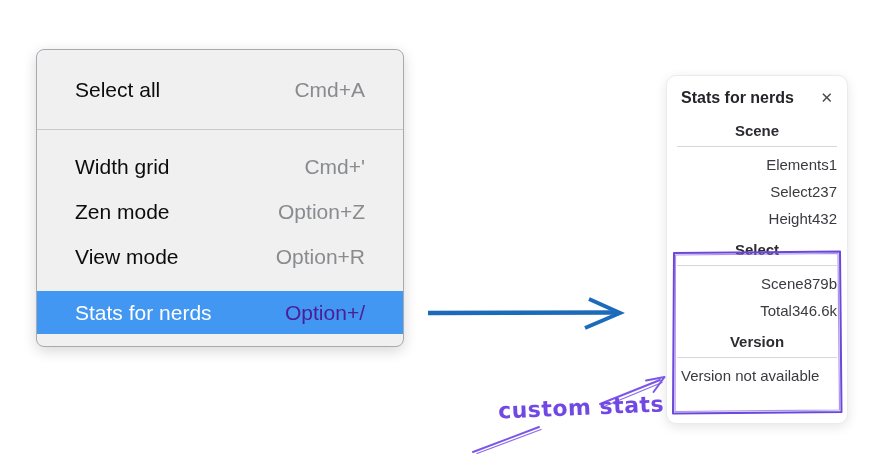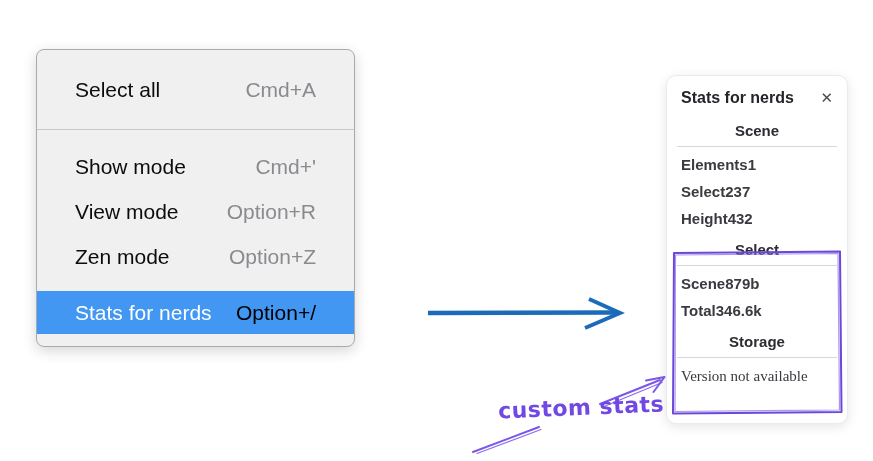--- a/index.html
+++ b/index.html
@@ -1,35 +1,35 @@
 <!DOCTYPE html>
 <html><head>
 <meta charset="utf-8">
 <style>
   * { margin:0; padding:0; box-sizing:border-box; }
   html,body { width:873px; height:461px; background:#ffffff; overflow:hidden; position:relative;
               font-family:"Liberation Sans", sans-serif; }
 
   
   .context-menu {
-    position:absolute; left:36px; top:49px; width:319px; height:298px;
+    position:absolute; left:36px; top:49px; width:368px; height:298px;
     background:#f0f0f1; border:1px solid #a7abb1; border-radius:8px;
     box-shadow:0 4px 14px rgba(0,0,0,0.16);
     padding-top:17px; overflow:hidden;
   }
   .menu-item {
     display:flex; justify-content:space-between; align-items:center;
     height:45px; padding:0 38px; font-size:21px; cursor:default;
   }
   .mi-label { color:#0c0c0d; }
   .mi-shortcut { color:#8a8b8e; }
   .menu-divider { height:1px; background:#c7c9cb; margin:17px 0 14px 0; }
   .menu-item.selected { background:#4197f2; height:43px; margin-top:12px; }
   .menu-item.selected .mi-label { color:#ffffff; }
-  .menu-item.selected .mi-shortcut { color:#000000; }
+  .menu-item.selected .mi-shortcut { color:#4c1d95; }
 
   
   .stats-panel {
     position:absolute; left:666px; top:75px; width:182px; height:349px;
     background:#ffffff; border:1px solid #ebebee; border-radius:10px;
     box-shadow:0 3px 12px rgba(0,0,0,0.10);
     color:#3a3a40; font-size:15px; z-index:1;
   }
   .panel-header {
     display:flex; justify-content:space-between; align-items:center;
@@ -39,54 +39,54 @@
   .close-btn {
     background:none; border:none; font-size:15px; color:#4a4a50;
     cursor:pointer; line-height:1; padding:2px;
   }
   .section-heading {
     text-align:center; font-weight:bold; font-size:15px; color:#2c2c32;
     margin-top:9px;
   }
   .section-divider { height:1px; background:#d6d6db; margin:7px 10px 4px 10px; }
   .stat-row {
-    display:flex; justify-content:flex-start; align-items:center;
-    padding:2.5px 10px 2.5px 14px; line-height:22px;font-weight:bold;
+    display:flex; justify-content:flex-end; align-items:center;
+    padding:2.5px 10px 2.5px 14px; line-height:22px;
   }
-  .stat-note { padding:3px 10px 3px 14px; line-height:22px;font-family:Liberation Serif, serif; }
+  .stat-note { padding:3px 10px 3px 14px; line-height:22px; }
 
   
   .overlay-svg { position:absolute; left:0; top:0; z-index:2; pointer-events:none; }
   .annotation-text {
     position:absolute; left:498px; top:395px; z-index:2;
     font-family:"DejaVu Sans", cursive; font-size:22px; font-weight:bold;
     color:#7148e3; transform:rotate(-2.5deg); letter-spacing:0.5px;
     white-space:nowrap;
   }
 </style>
 </head>
 <body>
 
 <div class="context-menu">
   <div class="menu-item">
     <span class="mi-label">Select all</span>
     <span class="mi-shortcut">Cmd+A</span>
   </div>
   <div class="menu-divider"></div>
   <div class="menu-item">
-    <span class="mi-label">Show mode</span>
+    <span class="mi-label">Width grid</span>
     <span class="mi-shortcut">Cmd+'</span>
+  </div>
+  <div class="menu-item">
+    <span class="mi-label">Zen mode</span>
+    <span class="mi-shortcut">Option+Z</span>
   </div>
   <div class="menu-item">
     <span class="mi-label">View mode</span>
     <span class="mi-shortcut">Option+R</span>
-  </div>
-  <div class="menu-item">
-    <span class="mi-label">Zen mode</span>
-    <span class="mi-shortcut">Option+Z</span>
   </div>
   <div class="menu-item selected">
     <span class="mi-label">Stats for nerds</span>
     <span class="mi-shortcut">Option+/</span>
   </div>
 </div>
 
 <div class="stats-panel">
   <div class="panel-header">
     <span class="panel-title">Stats for nerds</span>
@@ -114,21 +114,21 @@
   <div class="section-divider"></div>
   <div class="stat-row">
     <span>Scene</span>
     <span>879b</span>
   </div>
   <div class="stat-row">
     <span>Total</span>
     <span>346.6k</span>
   </div>
 
-  <div class="section-heading">Storage</div>
+  <div class="section-heading">Version</div>
   <div class="section-divider"></div>
   <div class="stat-note">Version not available</div>
 </div>
 
 <svg class="overlay-svg" width="873" height="461" viewBox="0 0 873 461">
 
   <g>
     <path d="M428 313 L616 312.5" stroke="#1c6bbb" stroke-width="4.5" fill="none"></path>
     <path d="M589 299 L620 313 L585 328" stroke="#1c6bbb" stroke-width="4" fill="none"></path>
   </g>

